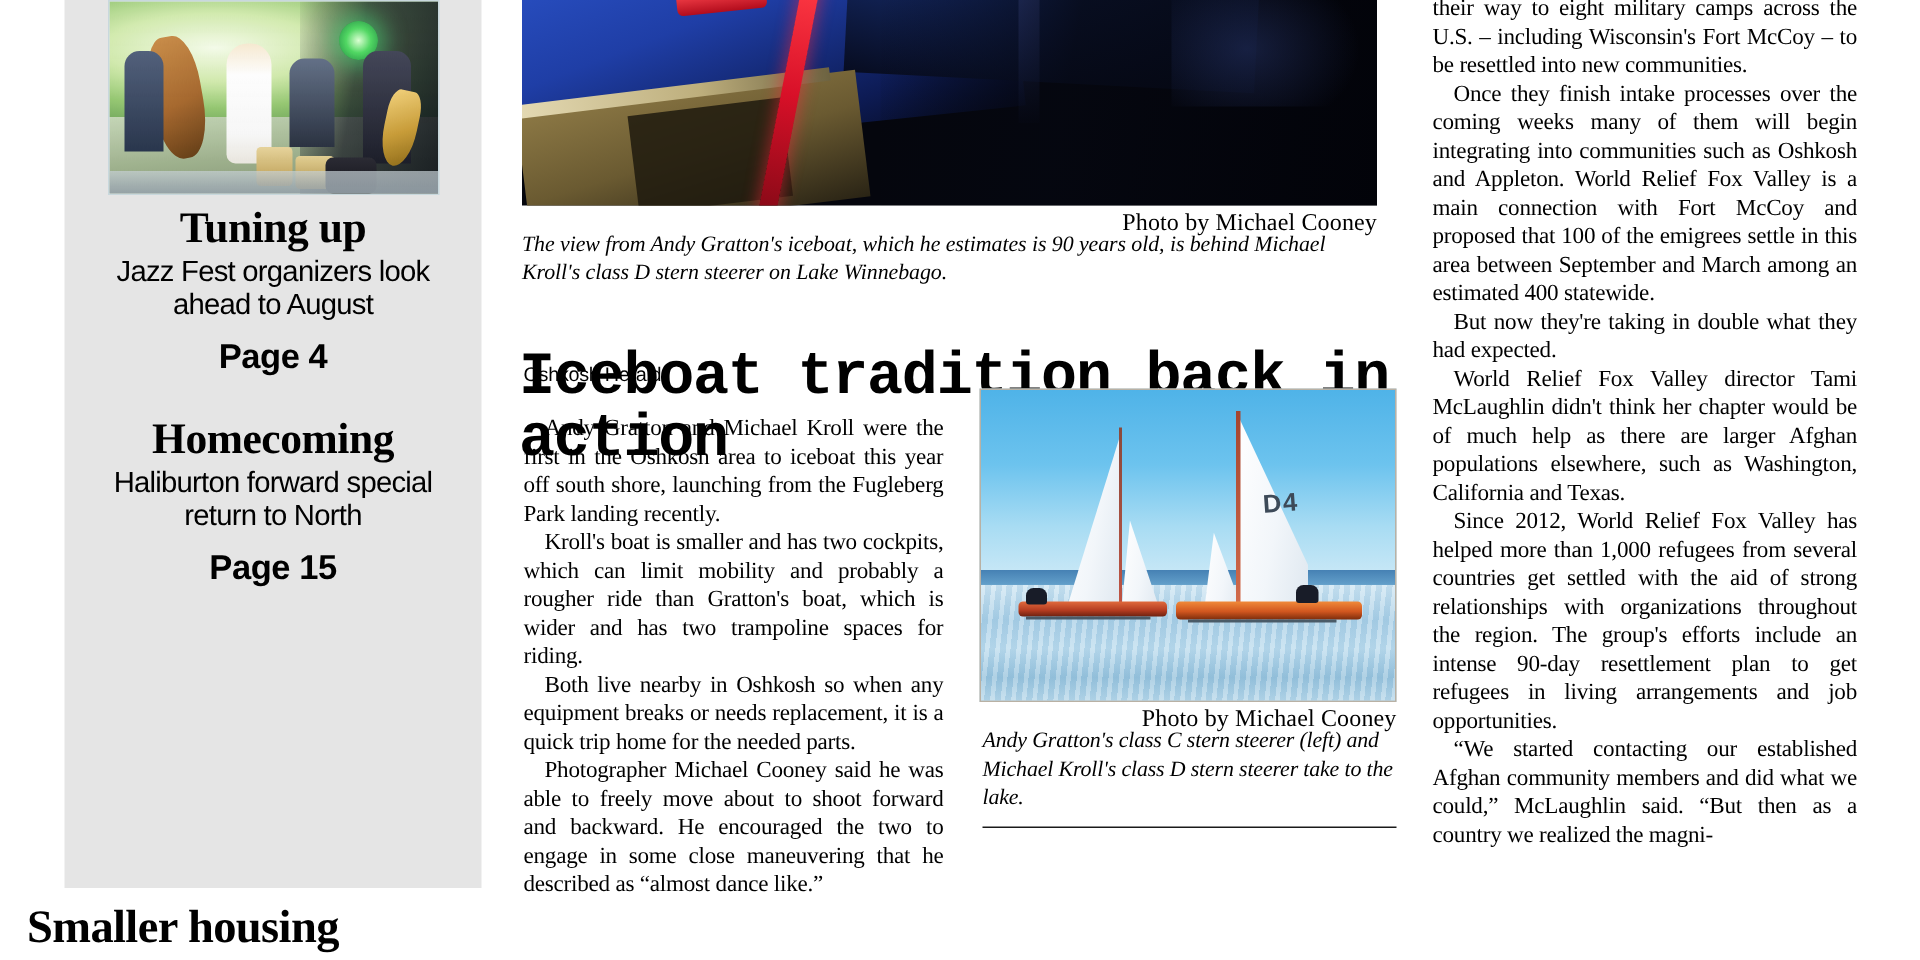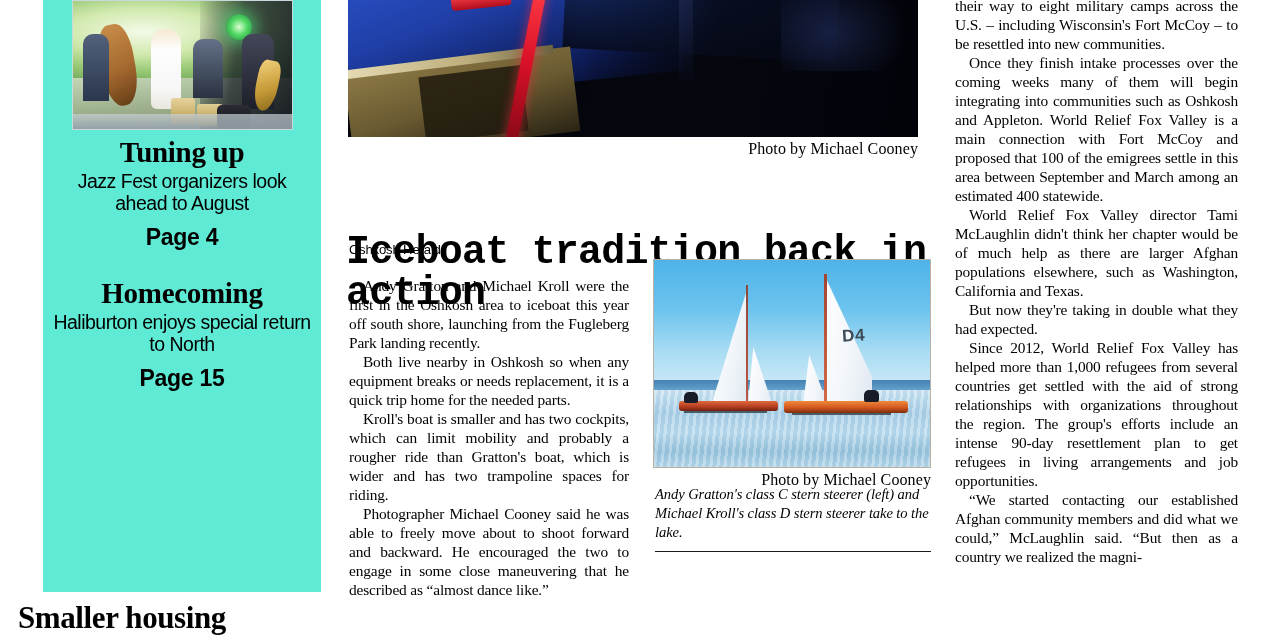--- a/index.html
+++ b/index.html
@@ -22,21 +22,21 @@
     background: #ffffff;
   }
 
   
   .rail {
     position: absolute;
     left: 43px;
     top: 0;
     width: 278px;
     height: 592px;
-    background: #5eead4;
+    background: #e5e5e5;
     box-sizing: border-box;
     padding: 0 10px;
     overflow: hidden;
   }
   .rail-photo {
     width: 221px;
     height: 130px;
     margin: 0 auto;
     position: relative;
     overflow: hidden;
@@ -446,21 +446,21 @@
 
     <div class="teaser t1">
       <div class="teaser-kicker">Tuning up</div>
       <div class="teaser-deck">Jazz Fest organizers look ahead to August</div>
       <div class="teaser-page">Page 4</div>
     </div>
 
 
     <div class="teaser t3">
       <div class="teaser-kicker">Homecoming</div>
-      <div class="teaser-deck">Haliburton enjoys special return to North</div>
+      <div class="teaser-deck">Haliburton forward special return to North</div>
       <div class="teaser-page">Page 15</div>
     </div>
   </div>
 
   <div class="rail-below">
     <div class="rail-below-head">Smaller housing</div>
   </div>
 
   <div class="lead-photo">
     <div class="lp-blue"></div>
@@ -472,30 +472,31 @@
     <div class="lp-redtop"></div>
     <div class="lp-mast"></div>
     <div class="lp-dark"></div>
     <div class="lp-shadow"></div>
   </div>
 
   <div class="lead-credit">
     <div class="photo-credit">Photo by Michael Cooney</div>
   </div>
 
+  <div class="lead-caption">The view from Andy Gratton's iceboat, which he estimates is 90 years old, is behind Michael Kroll's class D stern steerer on Lake Winnebago.</div>
 
   <h1 class="main-headline">Iceboat tradition back in action</h1>
 
   <div class="byline">Oshkosh Herald</div>
 
   <div class="col-a">
     <div class="col-body">
       <p>Andy Gratton and Michael Kroll were the first in the Oshkosh area to iceboat this year off south shore, launching from the Fugleberg Park landing recently.</p>
+      <p>Kroll's boat is smaller and has two cockpits, which can limit mobility and probably a rougher ride than Gratton's boat, which is wider and has two trampoline spaces for riding.</p>
       <p>Both live nearby in Oshkosh so when any equipment breaks or needs replacement, it is a quick trip home for the needed parts.</p>
-      <p>Kroll's boat is smaller and has two cockpits, which can limit mobility and probably a rougher ride than Gratton's boat, which is wider and has two trampoline spaces for riding.</p>
       <p>Photographer Michael Cooney said he was able to freely move about to shoot forward and backward. He encouraged the two to engage in some close maneuvering that he described as “almost dance like.”</p>
     </div>
   </div>
 
   <div class="sail-photo">
     <div class="sp-sky"></div>
     <div class="sp-horizon"></div>
     <div class="sp-ice"></div>
 
     <div class="sail sail-a-main"></div>
@@ -520,20 +521,20 @@
 
   <div class="sail-caption">Andy Gratton's class C stern steerer (left) and Michael Kroll's class D stern steerer take to the lake.</div>
 
   <div class="hr-rule"></div>
 
 
   <div class="col-c">
     <div class="col-body">
       <p class="cont">their way to eight military camps across the U.S. – including Wisconsin's Fort McCoy – to be resettled into new communities.</p>
       <p>Once they finish intake processes over the coming weeks many of them will begin integrating into communities such as Oshkosh and Appleton. World Relief Fox Valley is a main connection with Fort McCoy and proposed that 100 of the emigrees settle in this area between September and March among an estimated 400 statewide.</p>
+      <p>But now they're taking in double what they had expected.</p>
       <p>World Relief Fox Valley director Tami McLaughlin didn't think her chapter would be of much help as there are larger Afghan populations elsewhere, such as Washington, California and Texas.</p>
-      <p>But now they're taking in double what they had expected.</p>
       <p>Since 2012, World Relief Fox Valley has helped more than 1,000 refugees from several countries get settled with the aid of strong relationships with organizations throughout the region. The group's efforts include an intense 90-day resettlement plan to get refugees in living arrangements and job opportunities.</p>
       <p>“We started contacting our established Afghan community members and did what we could,” McLaughlin said. “But then as a country we realized the magni-</p>
     </div>
   </div>
 
 </div>
 
 </body></html>

